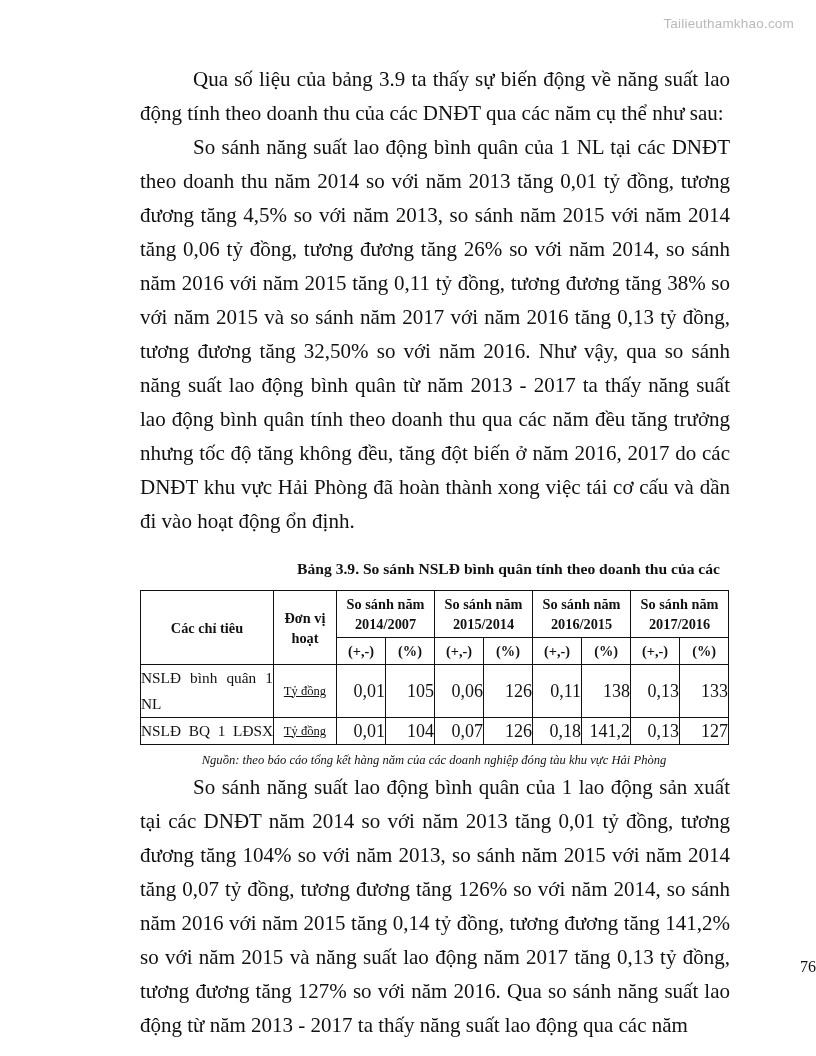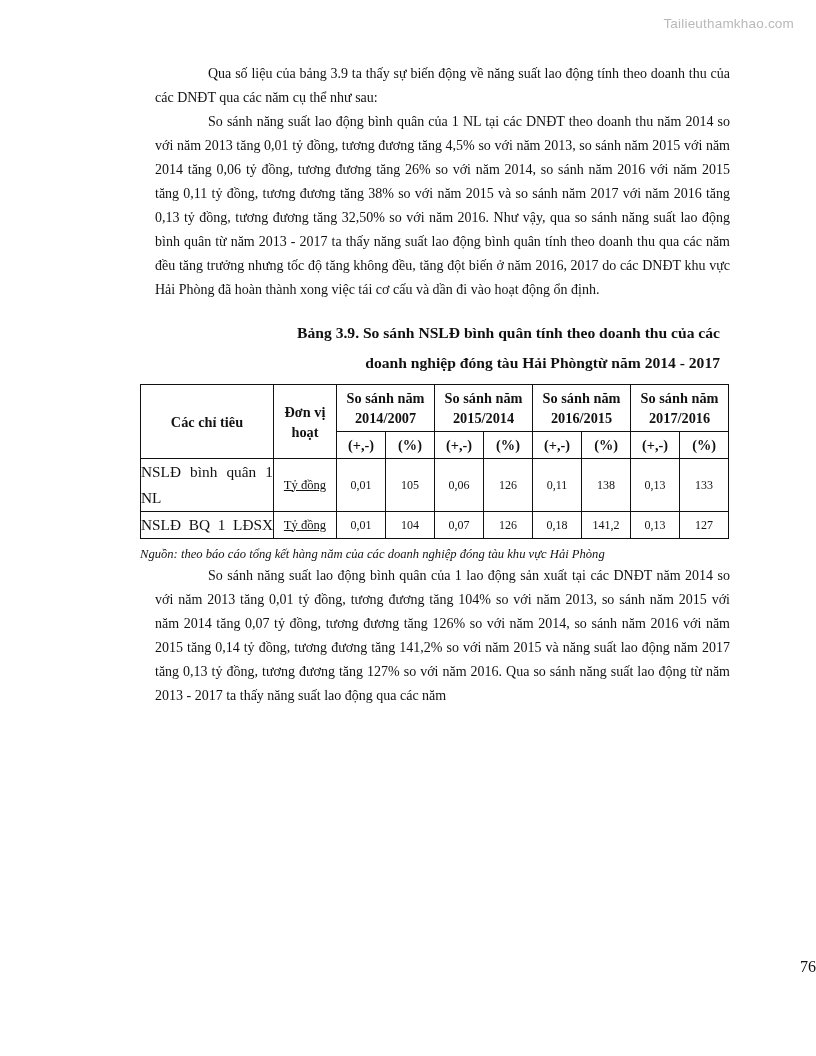--- a/index.html
+++ b/index.html
@@ -39,23 +39,23 @@
 
   
   .content {
     position: absolute;
     left: 140px;
     top: 62px;
     width: 590px;
   }
 
   p.body-para {
-    margin: 0 0 0 15px;
-    font-size: 14px;
-    line-height: 24px;
+    margin: 0 0 0 0;
+    font-size: 21px;
+    line-height: 34px;
     text-align: justify;
     text-indent: 53px;
     text-justify: inter-word;
     hyphens: none;
   }
 
   
   .table-caption {
     margin: 16px 0 6px 0;
     font-size: 15.6px;
@@ -108,30 +108,31 @@
     font-weight: normal;
     margin-left: 44px;
   }
   td.cell-unit {
     font-size: 12.6px;
     text-align: center;
     padding: 3px 2px;
     text-decoration: underline;
   }
   td.cell-num {
-    font-size: 12px;
-    text-align: center;
+    font-size: 18px;
+    text-align: right;
     padding: 3px 1px;
   }
 
   
   .source-note {
     margin: 5px 0 0 0;
     font-size: 12.6px;
     font-style: italic;
+    text-align: center;
     line-height: 20px;
     width: 588px;
   }
 
   .after-table-para {
     margin-top: 6px;
   }
 
   
   .page-number {
@@ -151,21 +152,20 @@
   <div class="watermark">Tailieuthamkhao.com</div>
 
   <div class="content">
 
     <p class="body-para">Qua số liệu của bảng 3.9 ta thấy sự biến động về năng suất lao động tính theo doanh thu của các DNĐT qua các năm cụ thể như sau:</p>
 
     <p class="body-para">So sánh năng suất lao động bình quân của 1 NL tại các DNĐT theo doanh thu năm 2014 so với năm 2013 tăng 0,01 tỷ đồng, tương đương tăng 4,5% so với năm 2013, so sánh năm 2015 với năm 2014 tăng 0,06 tỷ đồng, tương đương tăng 26% so với năm 2014, so sánh năm 2016 với năm 2015 tăng 0,11 tỷ đồng, tương đương tăng 38% so với năm 2015 và so sánh năm 2017 với năm 2016 tăng 0,13 tỷ đồng, tương đương tăng 32,50% so với năm 2016. Như vậy, qua so sánh năng suất lao động bình quân từ năm 2013 - 2017 ta thấy năng suất lao động bình quân tính theo doanh thu qua các năm đều tăng trưởng nhưng tốc độ tăng không đều, tăng đột biến ở năm 2016, 2017 do các DNĐT khu vực Hải Phòng đã hoàn thành xong việc tái cơ cấu và dần đi vào hoạt động ổn định.</p>
 
     <div class="table-caption">
       <span>Bảng  3.9. So sánh NSLĐ bình quân tính theo doanh thu của các</span><br>
-      <span>doanh nghiệp đóng tàu Hải Phòngtừ năm 2014 - 2017</span>
     </div>
 
     <div class="table-wrap">
       <table class="data-table">
         <colgroup>
           <col style="width:133px">
           <col style="width:63px">
           <col style="width:49px">
           <col style="width:49px">
           <col style="width:49px">

